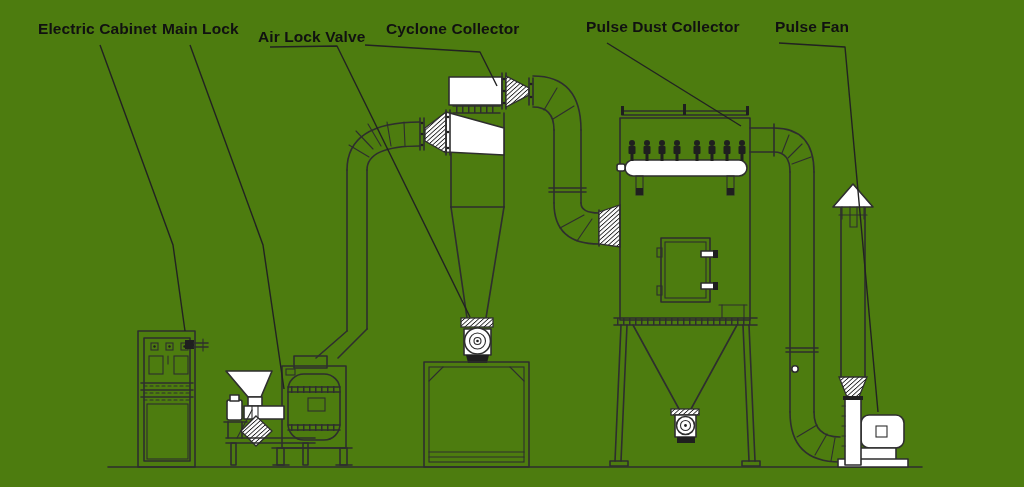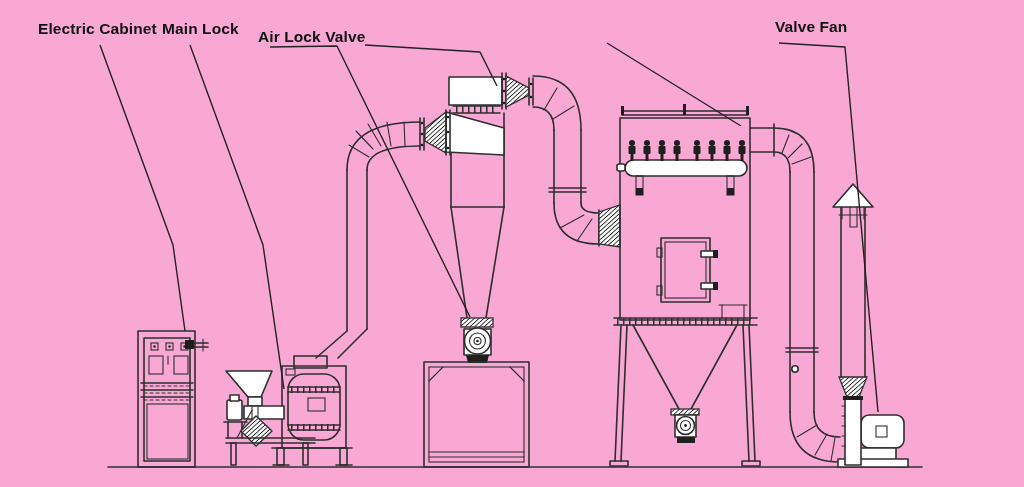--- a/index.html
+++ b/index.html
@@ -1,16 +1,16 @@
 <!DOCTYPE html>
 <html><head>
 <meta charset="utf-8">
 <style>
   html,body{margin:0;padding:0;background:#fff;}
-  #stage{position:relative;width:1024px;height:487px;background:#f9a8d4;overflow:hidden;
+  #stage{position:relative;width:1024px;height:487px;background:#4d7c0f;overflow:hidden;
          font-family:"Liberation Sans",sans-serif;}
   #linework{position:absolute;left:0;top:0;}
   .lbl{position:absolute;font-weight:bold;font-size:15.5px;color:#111;white-space:nowrap;
        letter-spacing:0.1px;}
   svg .ln{stroke:#2e2e2e;stroke-width:1.6;fill:none;stroke-linecap:round;stroke-linejoin:round;}
   svg .thin{stroke:#2e2e2e;stroke-width:1.1;fill:none;stroke-linecap:round;}
   svg .blk{fill:#1f1f1f;stroke:none;}
   svg .hat{fill:url(#hatch);stroke:#2e2e2e;stroke-width:1.3;}
   svg .wht{fill:#ffffff;stroke:#2e2e2e;stroke-width:1.6;stroke-linejoin:round;}
   svg .bolt{stroke:#2e2e2e;stroke-width:7;stroke-dasharray:1.5 4.5;fill:none;}
@@ -333,15 +333,17 @@
     <path class="leader" d="M270,47 L337,46 L470,317"></path>
     <path class="leader" d="M365,45 L480,52 L497,86"></path>
     <path class="leader" d="M607,43 L741,126"></path>
     <path class="leader" d="M779,43 L845,47 L878,412"></path>
   </g>
 </svg>
 
 <div class="lbl" style="left:38px;top:20px">Electric Cabinet</div>
 <div class="lbl" style="left:162px;top:20px">Main Lock</div>
 <div class="lbl" style="left:258px;top:28px">Air Lock Valve</div>
-<div class="lbl" style="left:775px;top:18px">Valve Fan</div>
+<div class="lbl" style="left:386px;top:20px">Cyclone Collector</div>
+<div class="lbl" style="left:586px;top:18px">Pulse Dust Collector</div>
+<div class="lbl" style="left:775px;top:18px">Pulse Fan</div>
 
 </div>
 
 </body></html>

